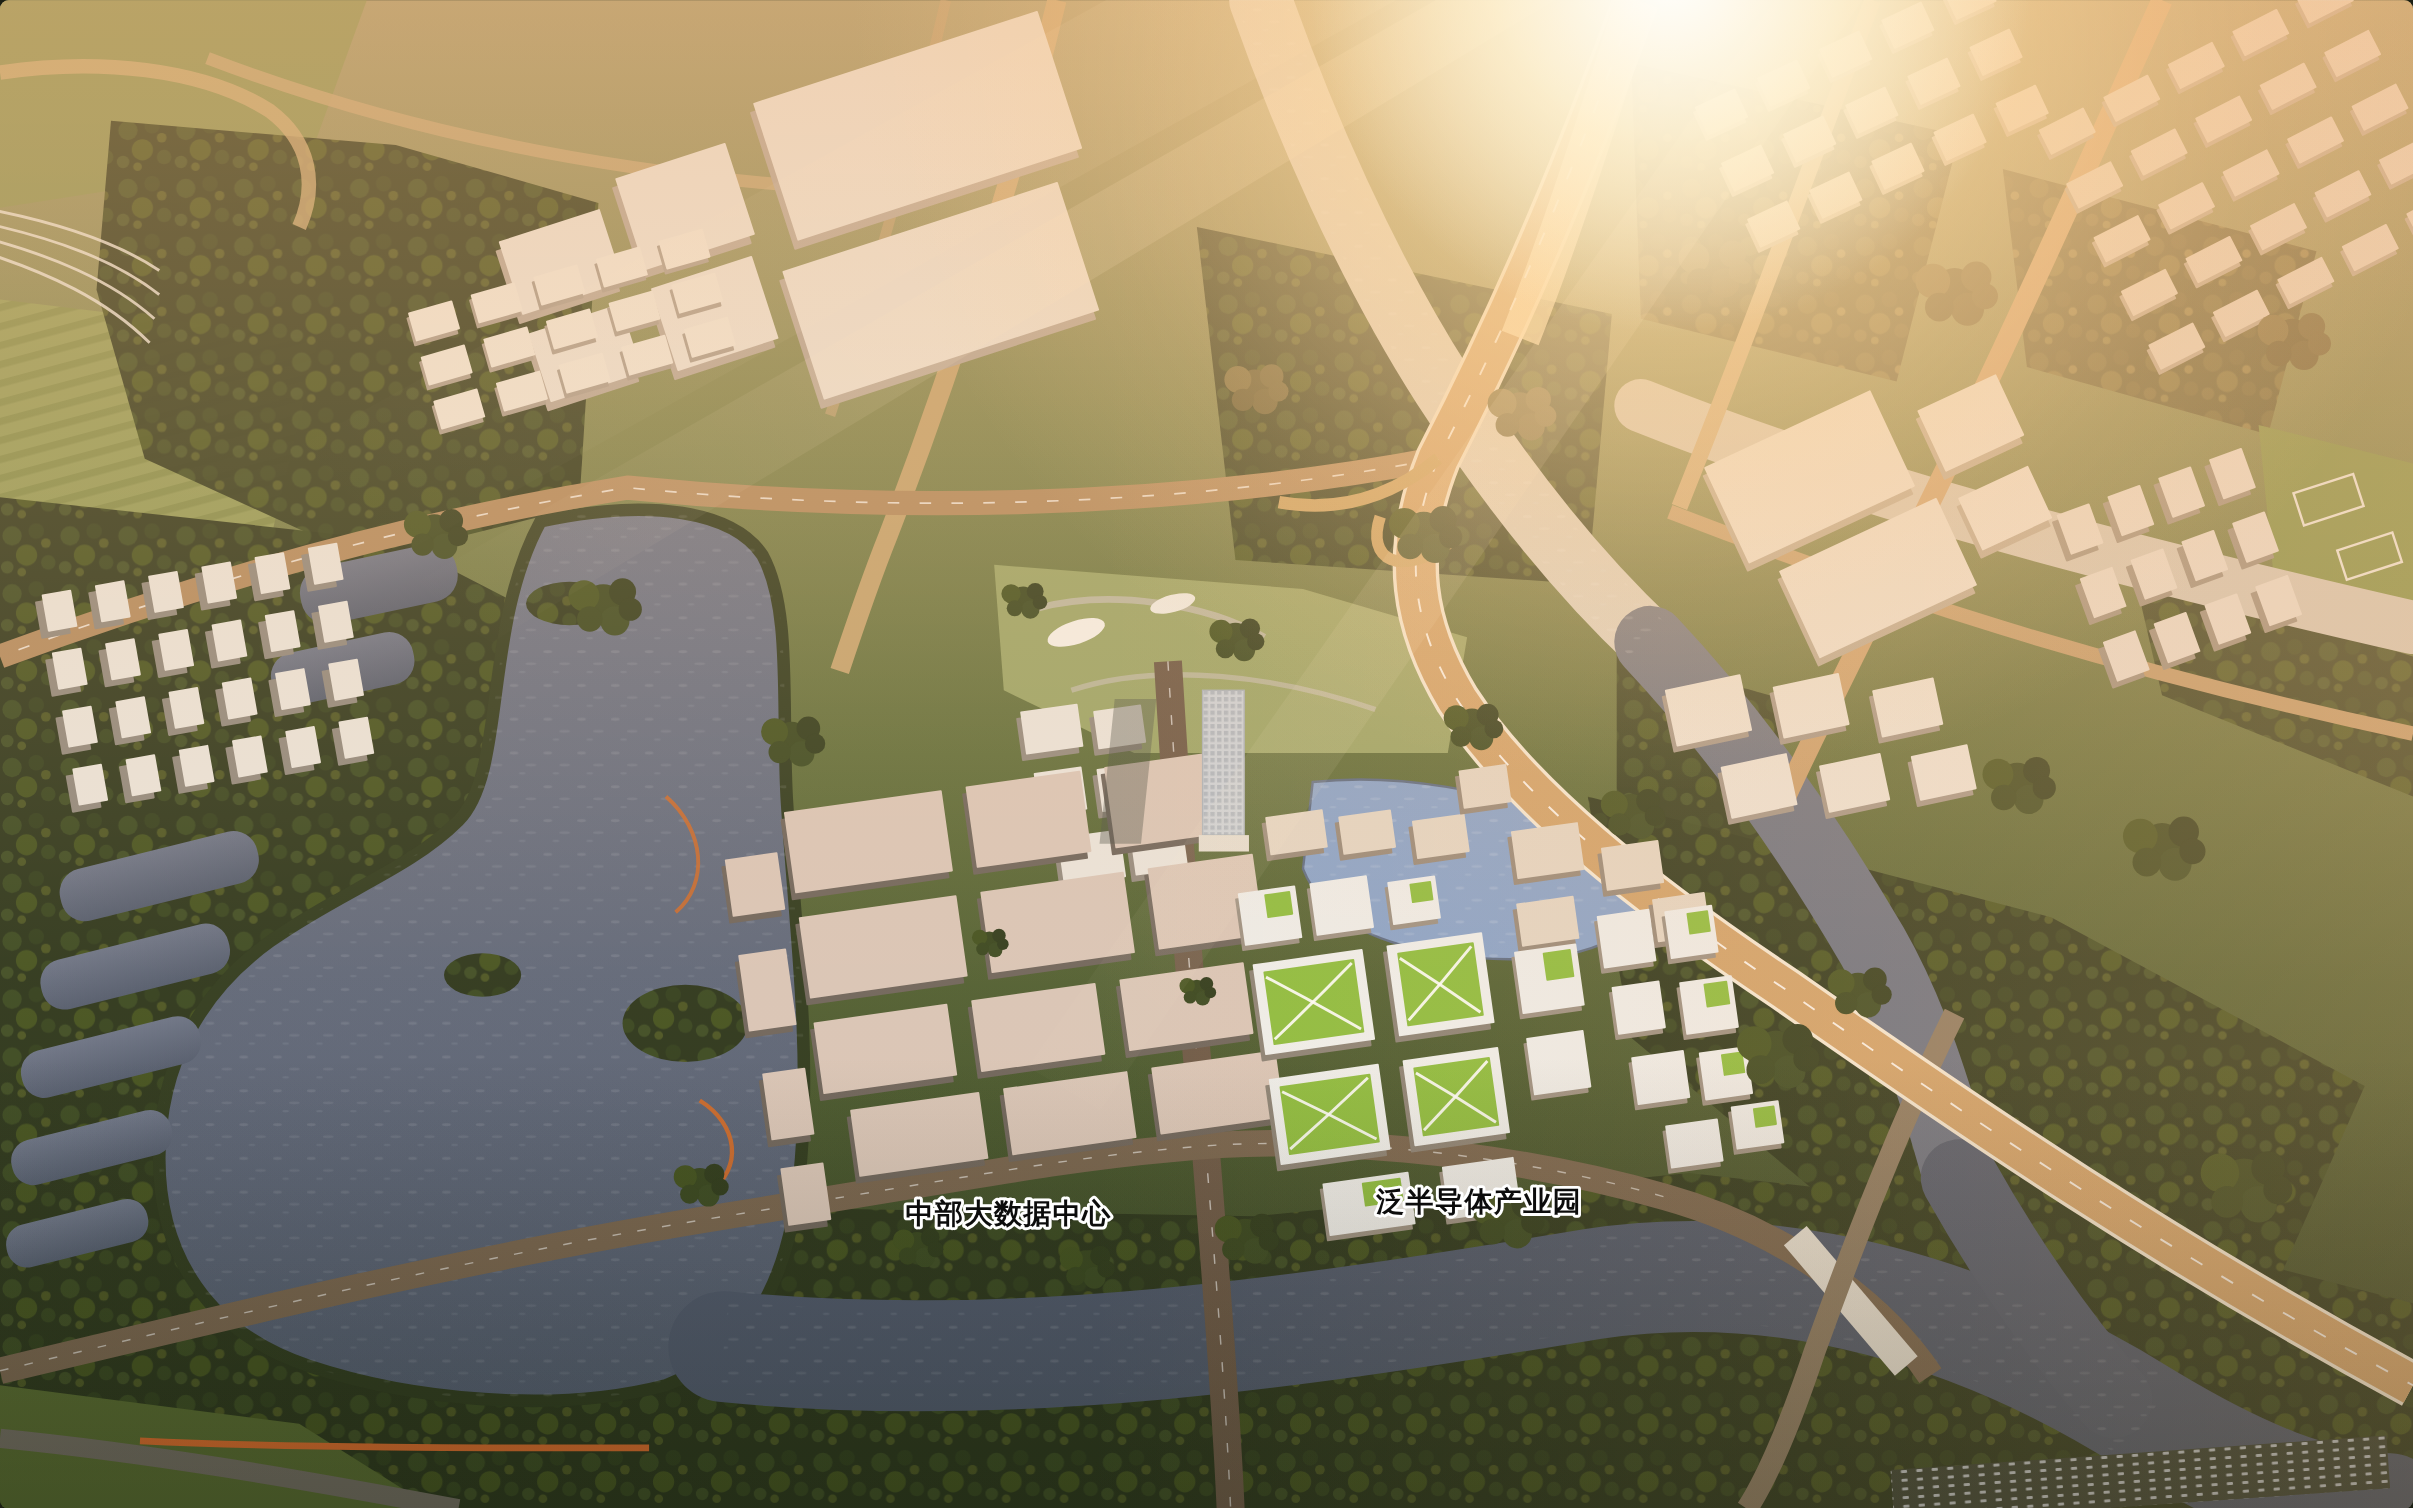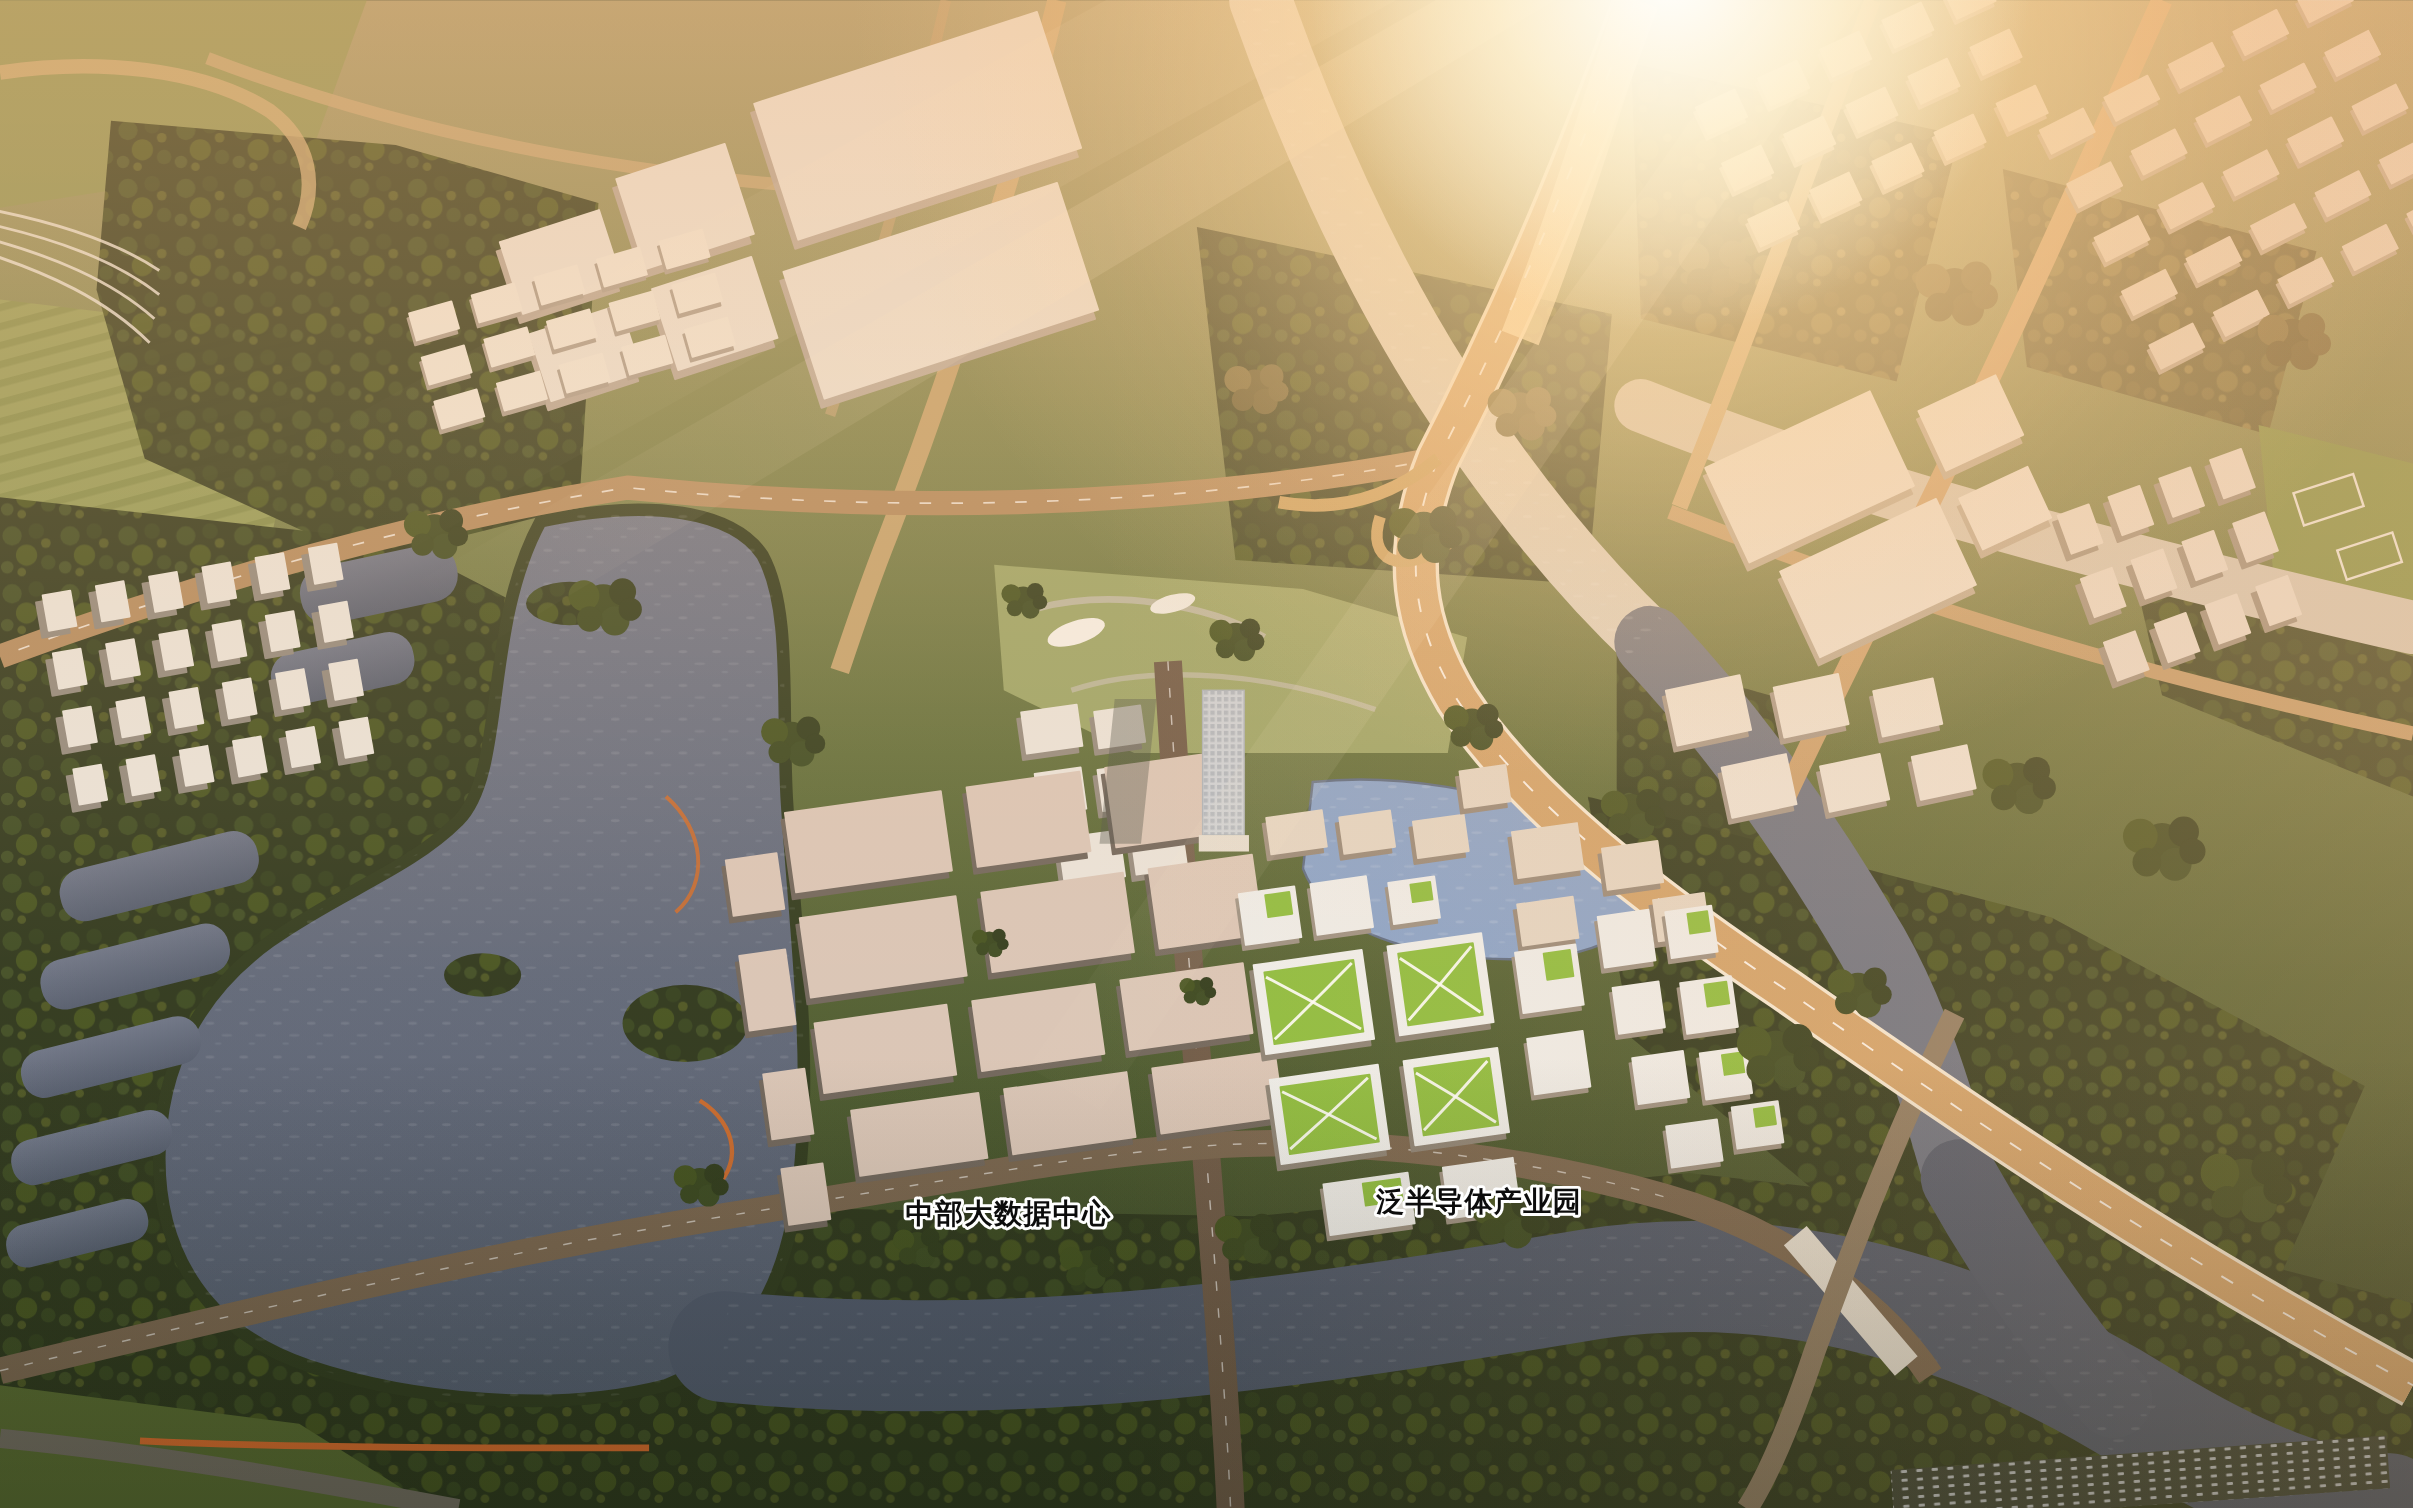--- a/index.html
+++ b/index.html
@@ -1,17 +1,17 @@
 <!DOCTYPE html>
 <html style="font-size:7.7px"><head>
 <meta charset="utf-8">
 <style>
   html,body{margin:0;padding:0;background:#1c2014;}
   .stage{position:relative;width:2413px;height:1509px;overflow:hidden;
-         font-family:"Liberation Sans", sans-serif;}
+         font-family:"Liberation Sans", sans-serif;border-radius:9px;}
   svg{display:block;}
   .scene-label{font-weight:bold;}
 </style>
 </head>
 <body>
 
 <div class="stage">
 <svg width="2413" height="1509" viewBox="0 0 5000 3126" xmlns="http://www.w3.org/2000/svg">
   <defs>
     <linearGradient id="terrainGrad" x1="0" y1="0" x2="0" y2="1">

